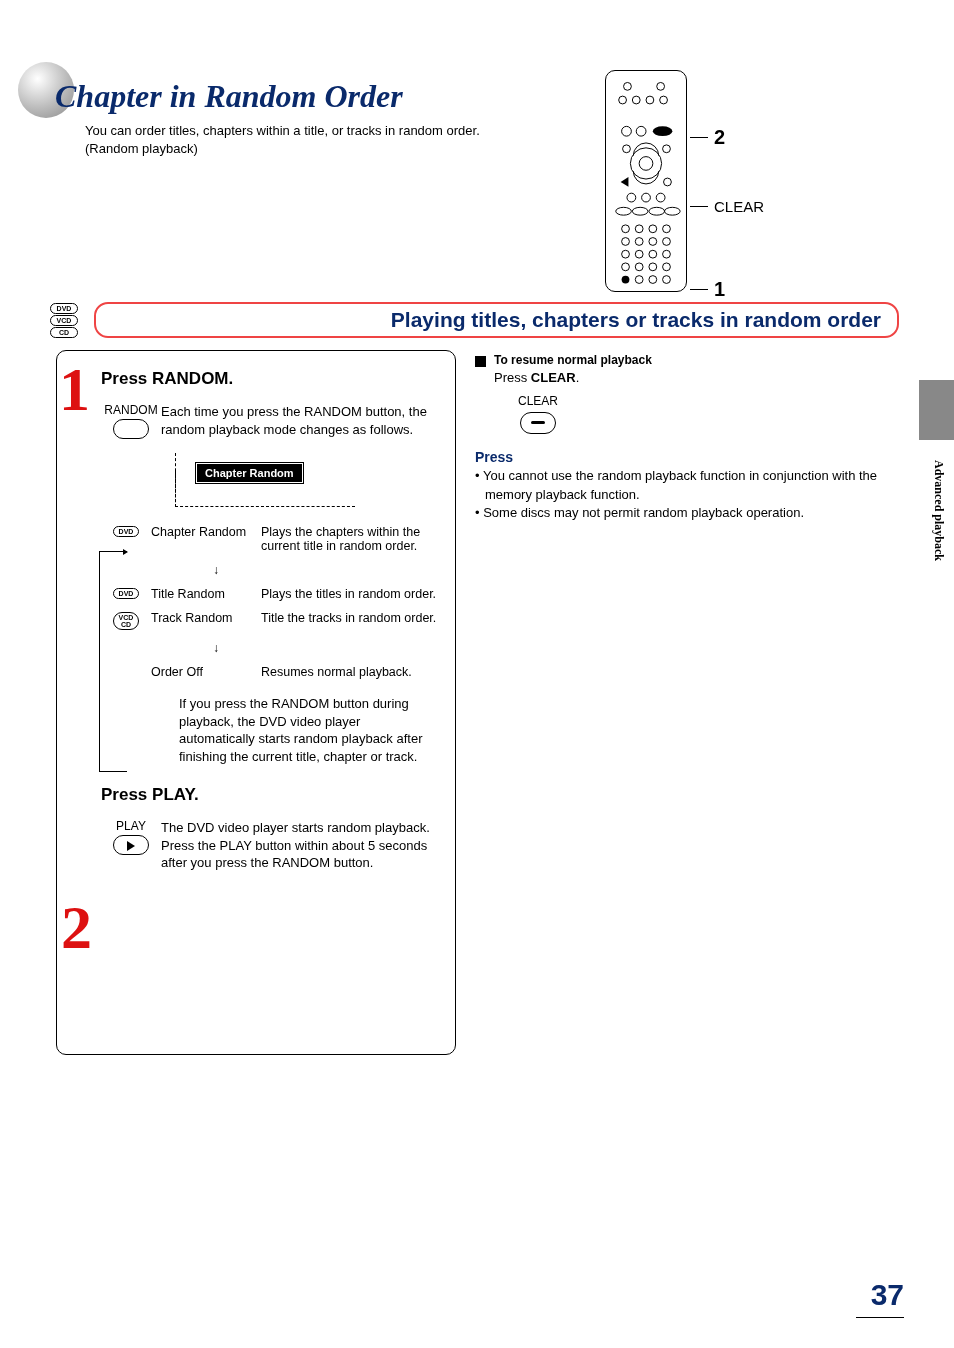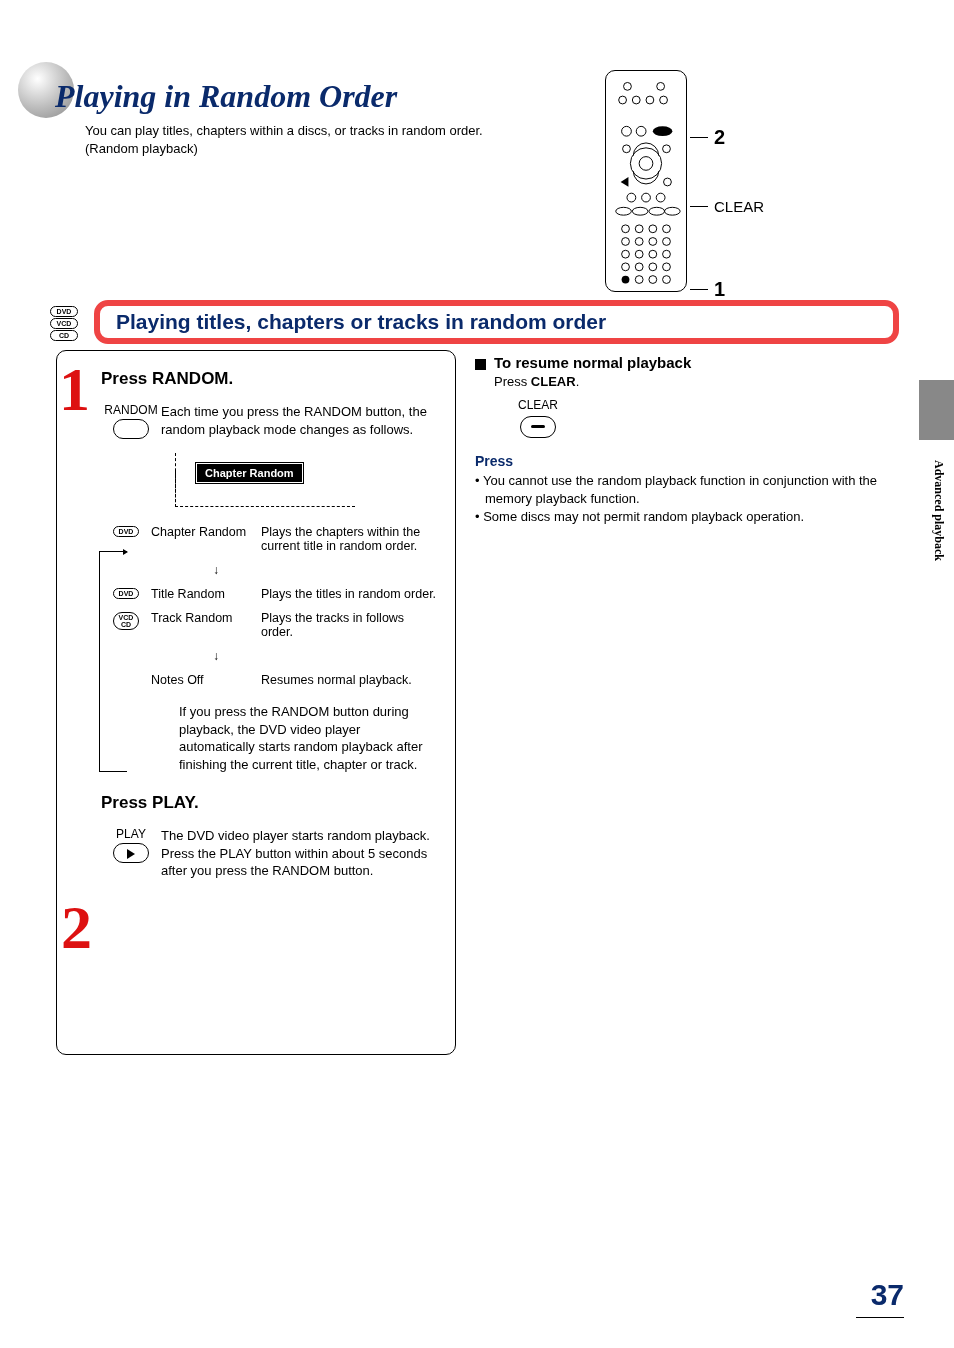--- a/index.html
+++ b/index.html
@@ -84,24 +84,25 @@
     text-align:center;
     border:1px solid #000;
     border-radius: 9px;
     padding: 0 3px;
     margin: 1px 0;
     line-height: 9px;
     width: 28px;
   }
   .section-bar {
     flex: 1;
-    border: 6px solid #ef4444;
+    border: 2px solid #ef4444;
     border-radius: 14px;
     padding: 4px 16px;
     margin-left: 6px;
+    text-align: right;
   }
   .section-bar h2 {
     font-size: 21px;
     font-weight: bold;
     color: #0a2a6b;
   }
 
   
   .step-box {
     position: absolute;
@@ -176,21 +177,21 @@
   
   .right-col {
     position: absolute;
     left: 475px; top: 352px;
     width: 420px;
     font-size: 13px;
     line-height: 1.4;
   }
   .right-col .blk-hd {
     display:flex; align-items: center; gap:8px;
-    font-size: 15px; font-weight: bold;
+    font-size: 12px; font-weight: bold;
   }
   .sq { width:11px; height:11px; background:#000; display:inline-block; margin-top:3px; }
   .clear-draw { margin: 6px 0 14px 38px; text-align:center; width:50px; }
   .clear-oval {
     width:36px; height:22px; border:1px solid #000; border-radius:12px;
     display:flex; align-items:center; justify-content:center; margin:0 auto;
   }
   .clear-oval .bar { width:14px; height:3px; background:#000; border-radius:2px; }
 
   .notes-hd { font-weight:bold; color:#0a2a6b; font-size:14px; margin-top:6px; }
@@ -212,23 +213,23 @@
     width: 48px; border-top: 1px solid #000;
   }
 </style>
 </head>
 <body>
 
 <div class="side-tab-gray"></div>
 <div class="side-tab-text">Advanced playback</div>
 
 <div class="sphere"></div>
-<div class="page-title">Playing in Random Order</div>
+<div class="page-title">Chapter in Random Order</div>
 <div class="intro">
-  <span>You can play titles, chapters within a discs, or tracks in random order.</span><br>
+  <span>You can order titles, chapters within a title, or tracks in random order.</span><br>
   <span>(Random playback)</span>
 </div>
 
 <div class="remote">
   <svg viewBox="0 0 82 222">
     <circle cx="22" cy="14" r="4" fill="none" stroke="#000"></circle>
     <circle cx="56" cy="14" r="4" fill="none" stroke="#000"></circle>
     <g fill="none" stroke="#000">
       <circle cx="17" cy="28" r="4"></circle>
         <circle cx="31" cy="28" r="4"></circle>
@@ -339,26 +340,26 @@
           <span class="disc-badge" style="width:26px;">DVD</span>
         </div>
       <div class="mname">Title Random</div>
       <div class="mdesc">Plays the titles in random order.</div>
     </div>
     <div class="mode-row" style="margin-top:6px;justify-content:space-between;">
       <div class="mbadge">
         <span class="disc-badge" style="width:26px; font-size:7px; line-height:7px; padding:1px 2px;">VCD<br>CD</span>
       </div>
       <div class="mname">Track Random</div>
-      <div class="mdesc">Plays the tracks in follows order.</div>
+      <div class="mdesc">Title the tracks in random order.</div>
     </div>
     <div class="arrow-dn">↓</div>
     <div class="mode-row">
       <div class="mbadge"></div>
-      <div class="mname">Notes Off</div>
+      <div class="mname">Order Off</div>
       <div class="mdesc">Resumes normal playback.</div>
     </div>
   </div>
 
   <div class="bridge-text">If you press the RANDOM button during playback, the DVD video player automatically starts random playback after finishing the current title, chapter or track.</div>
 
   <div class="step-num n2">2</div>
   <div class="step-title" style="margin-top:4px;">Press PLAY.</div>
   <div class="row">
     <div class="col-btn">

